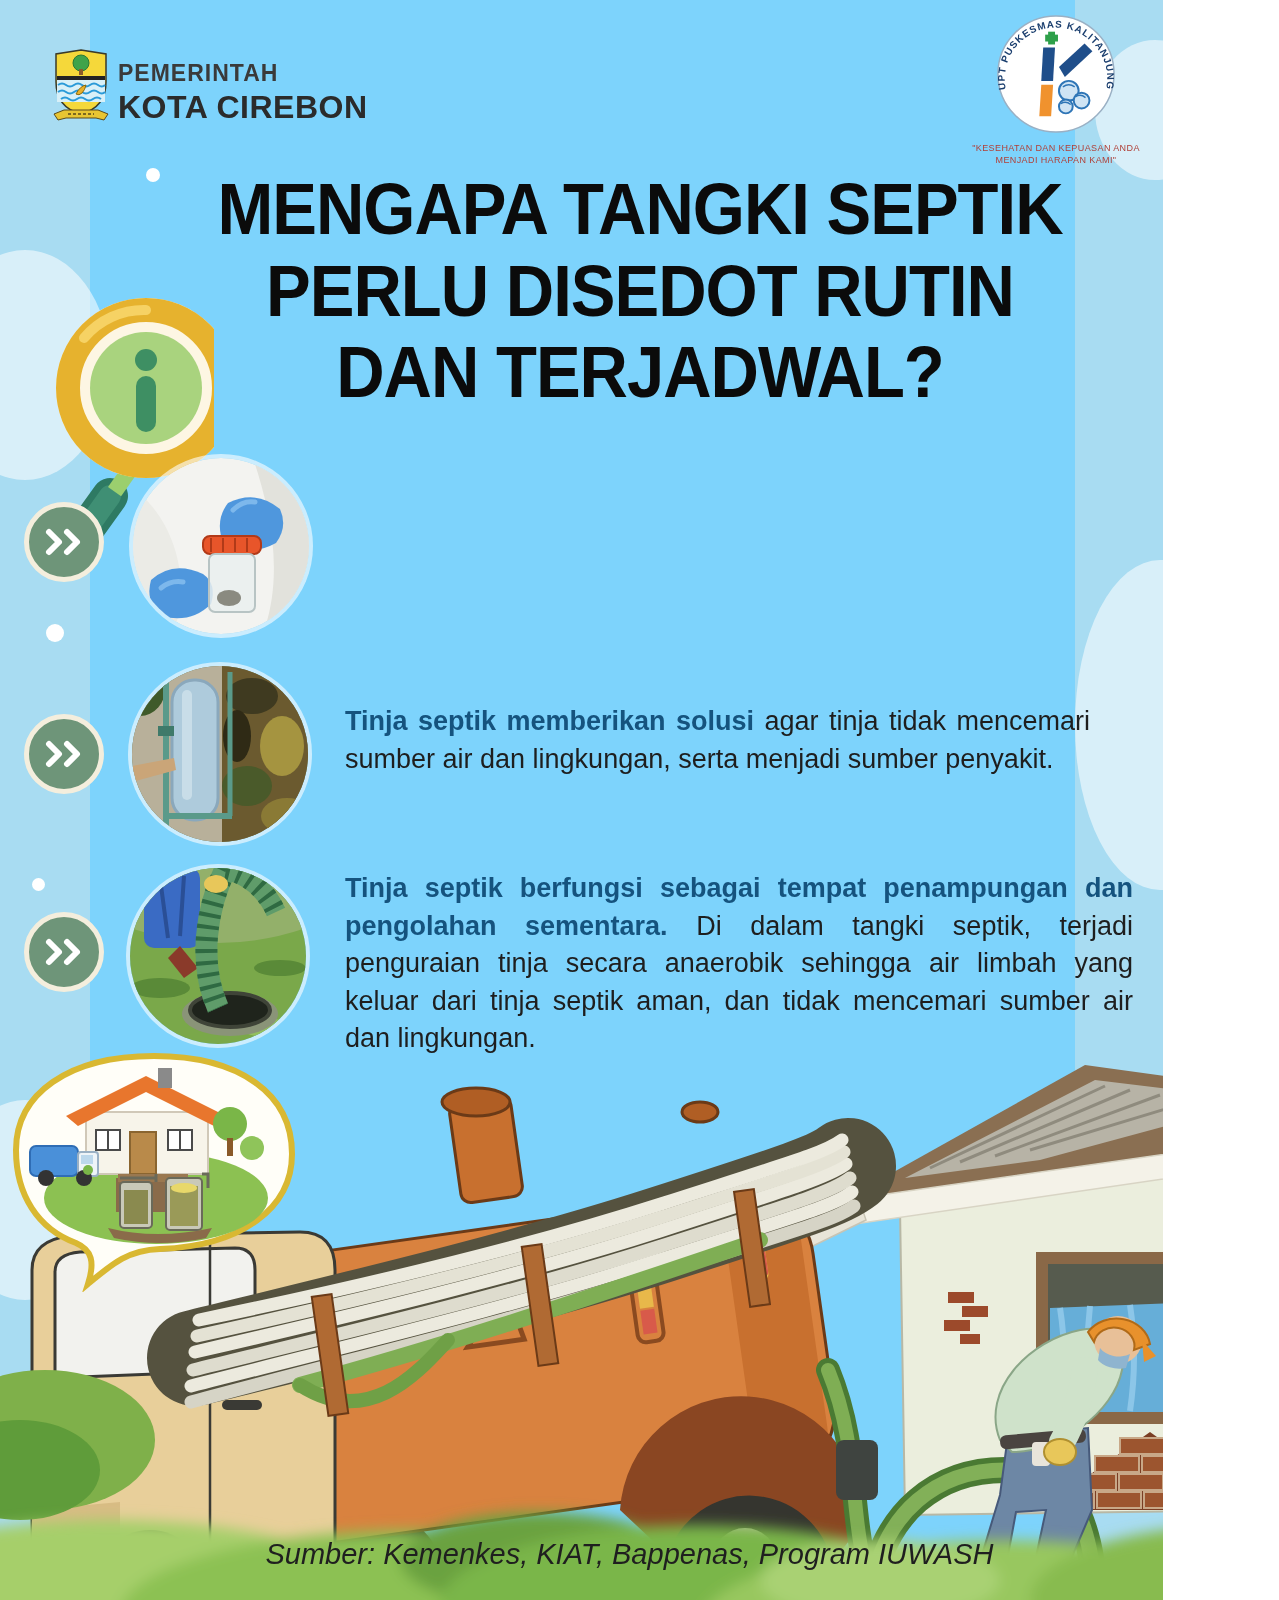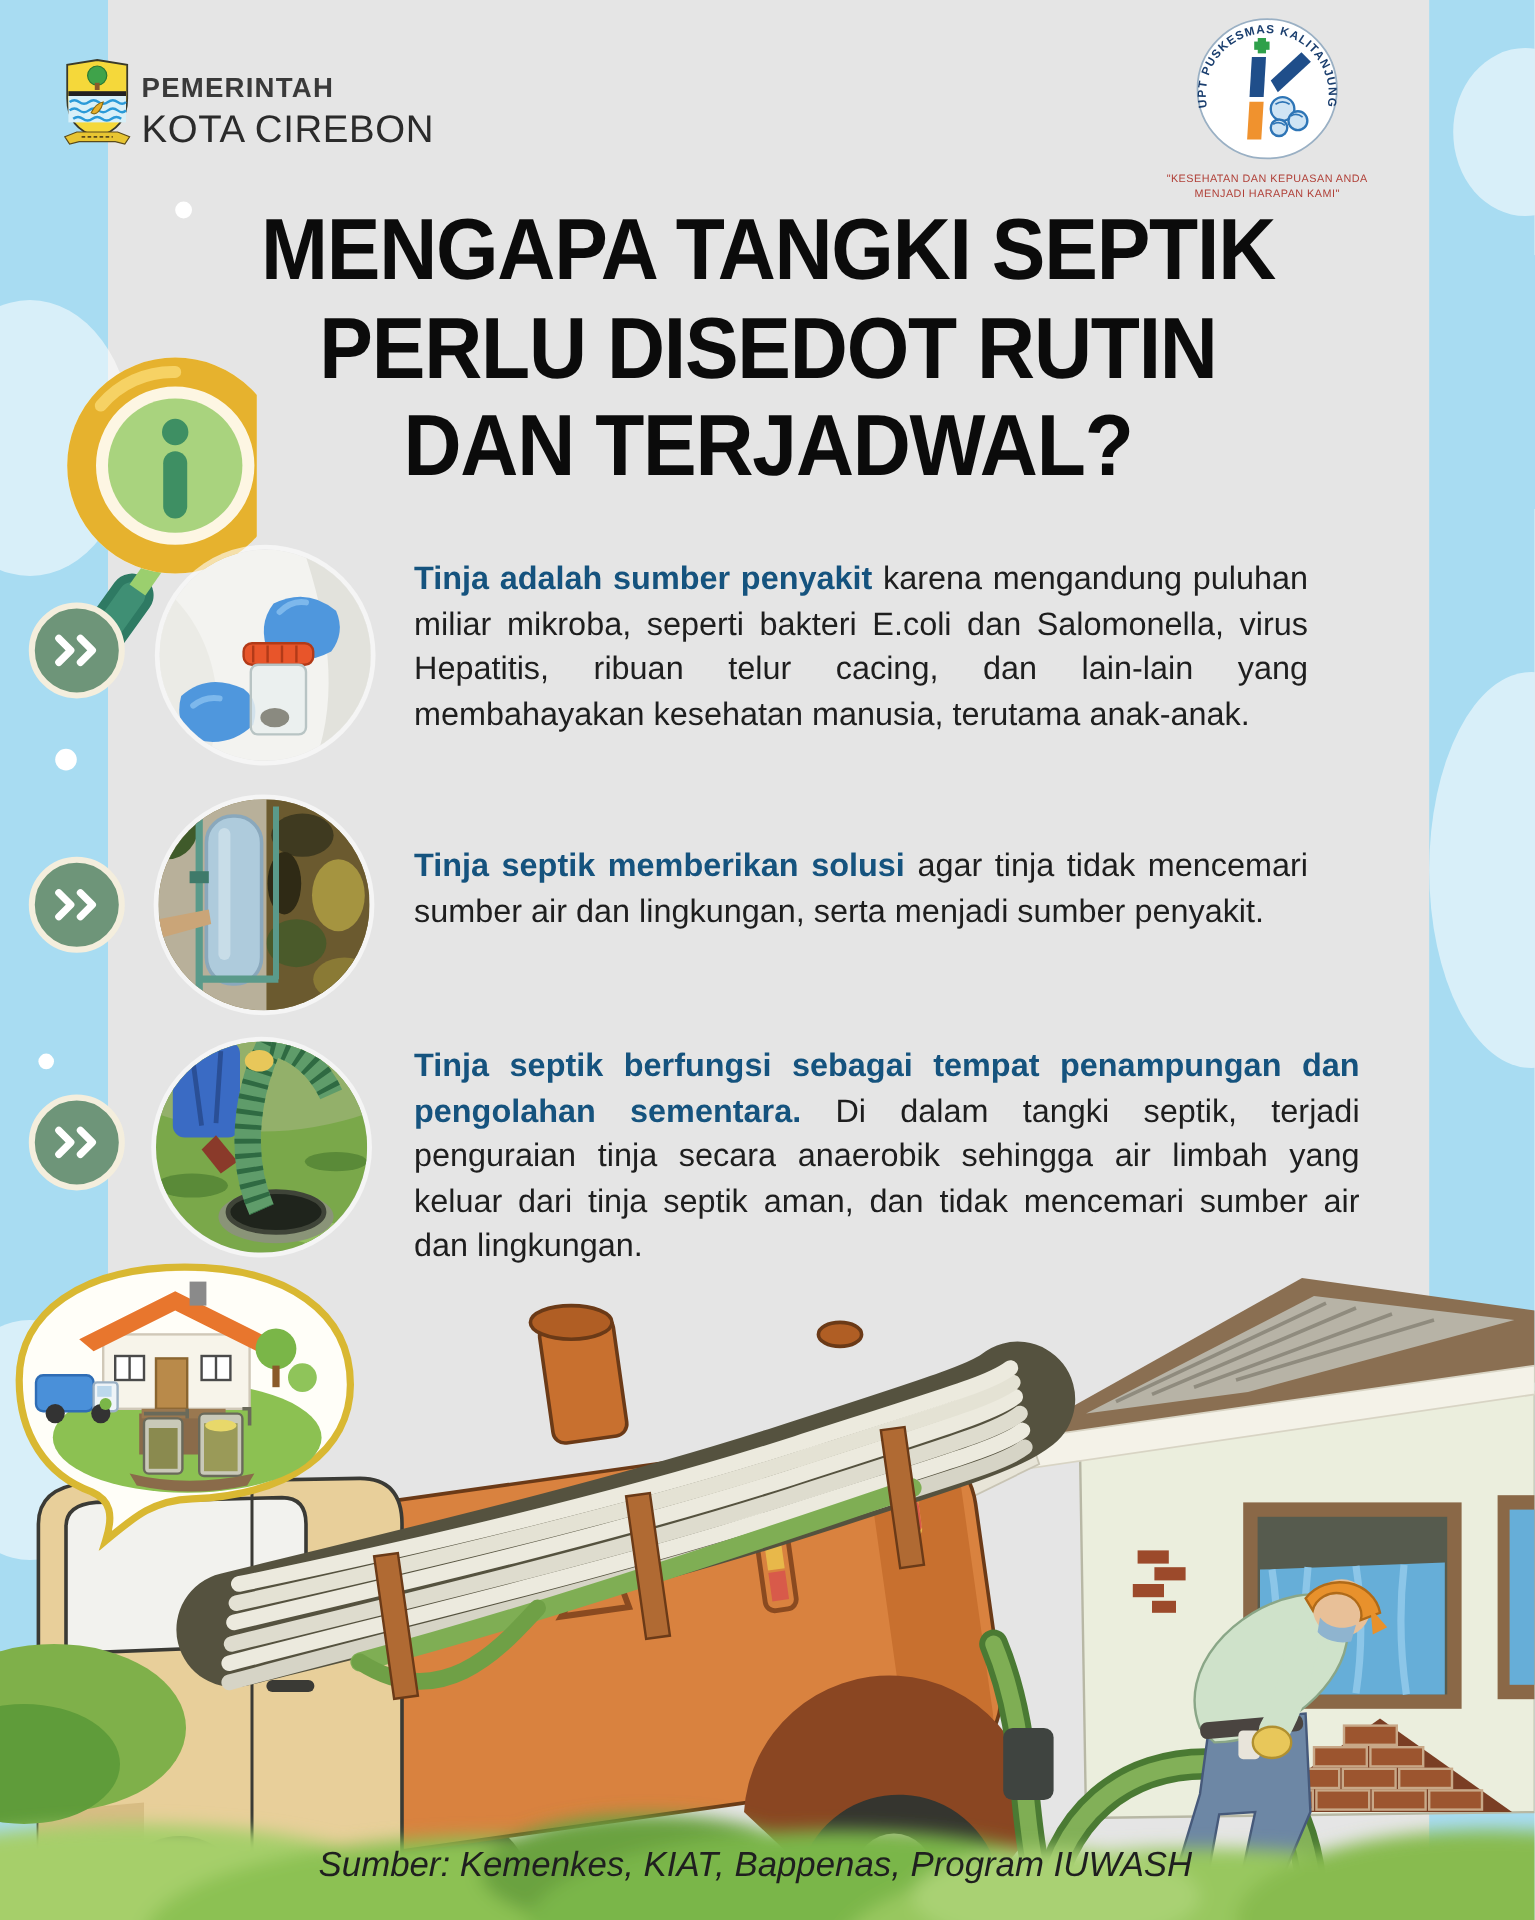--- a/index.html
+++ b/index.html
@@ -1,28 +1,28 @@
 <!DOCTYPE html>
 <html><head>
 <meta charset="utf-8">
 <style>
   html,body{margin:0;padding:0;background:#ffffff;}
-  .canvas{position:relative;width:1279px;height:1600px;background:#e5e5e5;overflow:hidden;
+  .canvas{position:relative;width:1163px;height:1600px;background:#7dd3fc;overflow:hidden;
           font-family:"Liberation Sans",sans-serif;}
   
   .strip{position:absolute;top:0;height:100%;background:#a8dcf2;z-index:0;}
   .strip-left{left:0;width:90px;}
   .strip-right{right:0;width:88px;}
   .cloud{position:absolute;background:rgba(255,255,255,.55);border-radius:50%;}
   .dot{position:absolute;background:#ffffff;border-radius:50%;z-index:3;}
   
   .gov-logo{position:absolute;left:52px;top:48px;width:58px;height:80px;z-index:4;}
   .gov-text{position:absolute;left:118px;top:60px;z-index:4;}
   .gov-line1{font-size:23px;font-weight:bold;letter-spacing:1px;color:#3a3a3a;}
-  .gov-line2{font-size:32px;font-weight:normal;letter-spacing:.5px;color:#2b2b2b;margin-top:2px;}
+  .gov-line2{font-size:32px;font-weight:bold;letter-spacing:.5px;color:#2b2b2b;margin-top:2px;}
   .puskesmas{position:absolute;left:972px;top:12px;width:168px;text-align:center;z-index:4;}
   .pk-tagline{font-size:9px;line-height:1.35;color:#b04038;letter-spacing:.4px;margin-top:2px;}
   
   .title{position:absolute;left:90px;top:168px;width:1100px;text-align:center;z-index:4;
          font-size:67px;line-height:1.13;font-weight:bold;color:#0b0b0b;letter-spacing:-1px;
          transform:scaleY(1.08);transform-origin:top center;}
   
   .magnifier{position:absolute;left:24px;top:268px;width:190px;height:315px;z-index:3;}
   
   .badge{position:absolute;width:70px;height:70px;border-radius:50%;background:#6e9579;
@@ -138,24 +138,20 @@
       <path d="M28,130 q10,-8 22,-6" stroke="#7db8ec" stroke-width="5" fill="none" stroke-linecap="round"></path>
       <rect x="70" y="78" width="58" height="18" rx="7" fill="#e8552a" stroke="#b23a18" stroke-width="2"></rect>
       <line x1="78" y1="80" x2="78" y2="94" stroke="#b23a18" stroke-width="2"></line>
       <line x1="90" y1="80" x2="90" y2="94" stroke="#b23a18" stroke-width="2"></line>
       <line x1="102" y1="80" x2="102" y2="94" stroke="#b23a18" stroke-width="2"></line>
       <line x1="114" y1="80" x2="114" y2="94" stroke="#b23a18" stroke-width="2"></line>
       <rect x="76" y="96" width="46" height="58" rx="6" fill="#e9efef" fill-opacity="0.85" stroke="#b8c4c4" stroke-width="2"></rect>
       <ellipse cx="96" cy="140" rx="12" ry="8" fill="#8a8a80"></ellipse>
     </svg>
   </div>
-  <div class="bullet-text" style="left:345px;top:464px;width:745px;">
-    <span class="lead">Tinja adalah sumber penyakit</span>
-    <span>karena mengandung puluhan miliar mikroba, seperti bakteri E.coli dan Salomonella, virus Hepatitis, ribuan telur cacing, dan lain-lain yang membahayakan kesehatan manusia, terutama anak-anak.</span>
-  </div>
 
   <div class="badge" style="left:24px;top:714px;">
     <svg width="42" height="32" viewBox="0 0 42 32">
         <g fill="none" stroke="#ffffff" stroke-width="6" stroke-linecap="round" stroke-linejoin="round">
           <polyline points="6,6 16,16 6,26"></polyline>
           <polyline points="24,6 34,16 24,26"></polyline>
         </g>
       </svg>
   </div>
   <div class="photo" style="left:132px;top:666px;width:176px;height:176px;">

